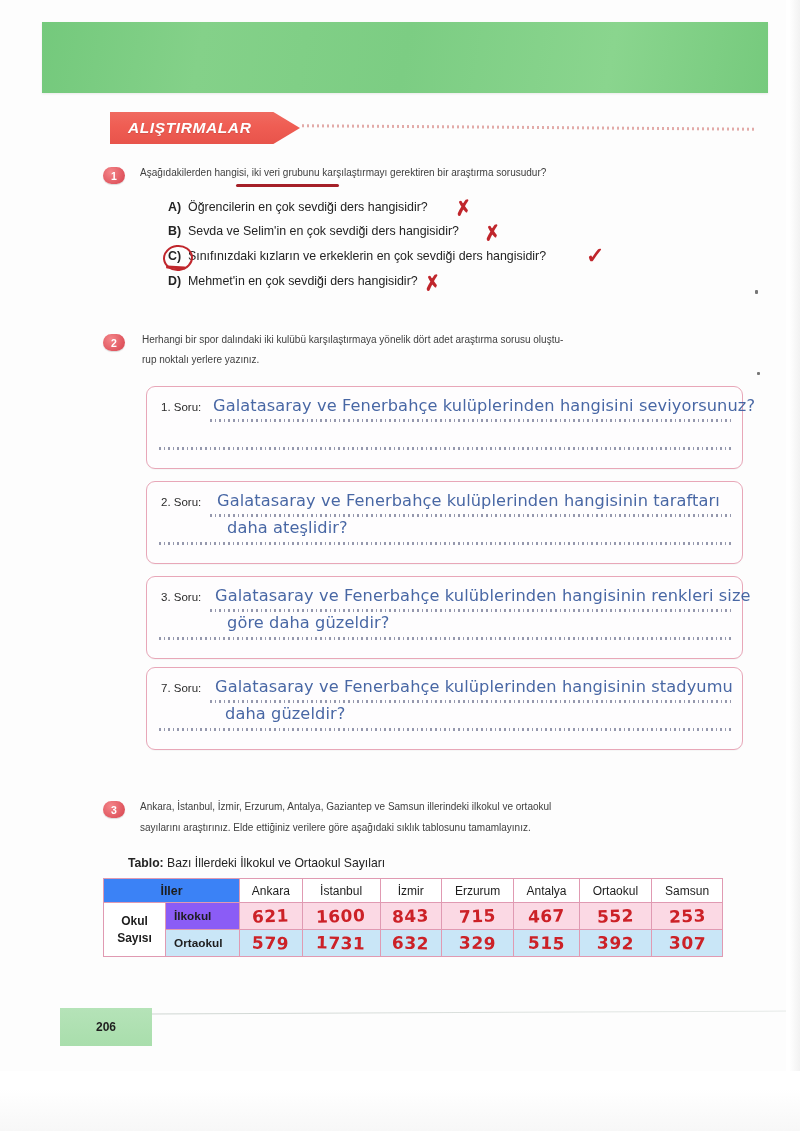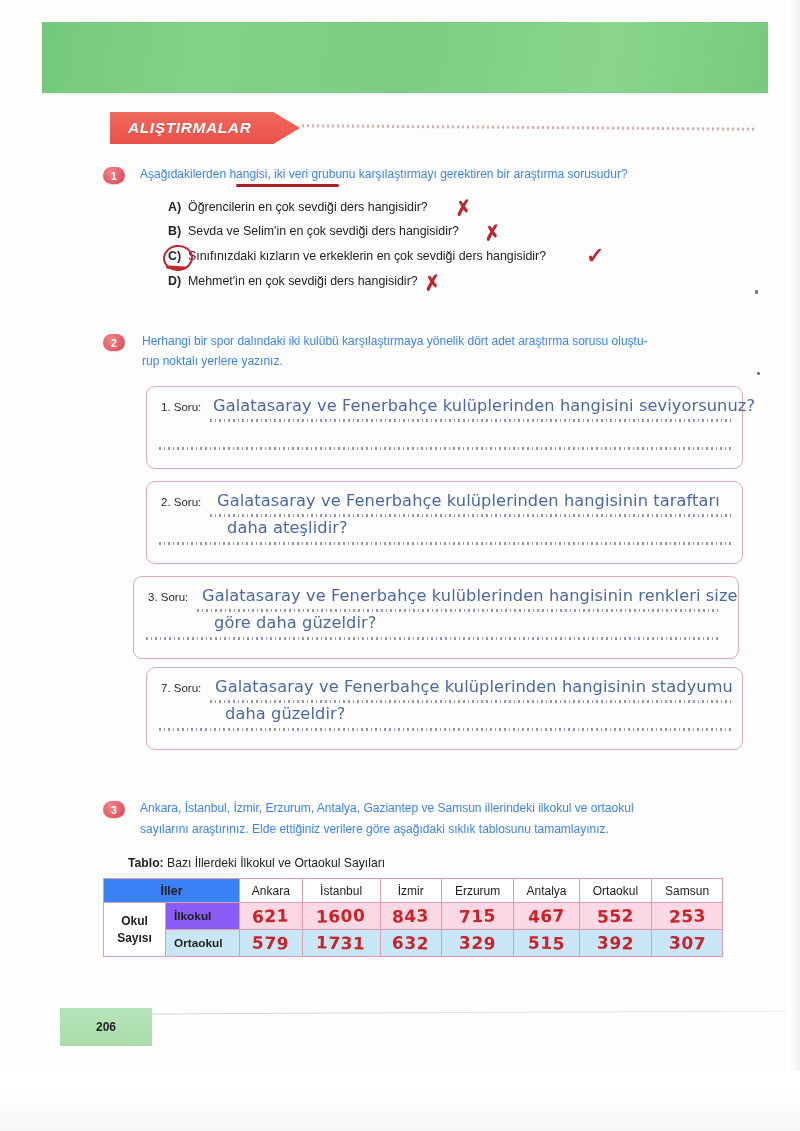--- a/index.html
+++ b/index.html
@@ -99,23 +99,23 @@
     font-size: 10.5px;
     font-weight: bold;
     display: flex;
     align-items: center;
     justify-content: center;
     box-shadow: 0 1px 1px rgba(0,0,0,0.14);
   }
 
   .qtext {
     position: absolute;
-    font-size: 12px;
+    font-size: 10px;
     line-height: 1.55;
-    color: #3b82f6;
+    color: #404040;
   }
 
   .underline-red {
     position: absolute;
     height: 2.5px;
     background: #a52028;
     border-radius: 2px;
   }
 
   
@@ -336,21 +336,21 @@
   </div>
 
   <div class="ansbox" style="left:146px; top:481px; width:595px; height:81px;">
     <span class="soru-label">2. Soru:</span>
     <div class="dotline" style="left:63px; top:32px; width:521px;"></div>
     <div class="dotline" style="left:12px; top:60px; width:572px;"></div>
     <span class="hand" style="left:70px; top:9px;">Galatasaray ve Fenerbahçe kulüplerinden hangisinin taraftarı</span>
     <span class="hand" style="left:80px; top:36px;">daha ateşlidir?</span>
   </div>
 
-  <div class="ansbox" style="left:133px; top:576px; width:595px; height:81px;padding-left:9px;">
+  <div class="ansbox" style="left:146px; top:576px; width:595px; height:81px;">
     <span class="soru-label">3. Soru:</span>
     <div class="dotline" style="left:63px; top:32px; width:521px;"></div>
     <div class="dotline" style="left:12px; top:60px; width:572px;"></div>
     <span class="hand" style="left:68px; top:9px;">Galatasaray ve Fenerbahçe kulüblerinden hangisinin renkleri size</span>
     <span class="hand" style="left:80px; top:36px;">göre daha güzeldir?</span>
   </div>
 
   <div class="ansbox" style="left:146px; top:667px; width:595px; height:81px;">
     <span class="soru-label">7. Soru:</span>
     <div class="dotline" style="left:63px; top:32px; width:521px;"></div>

